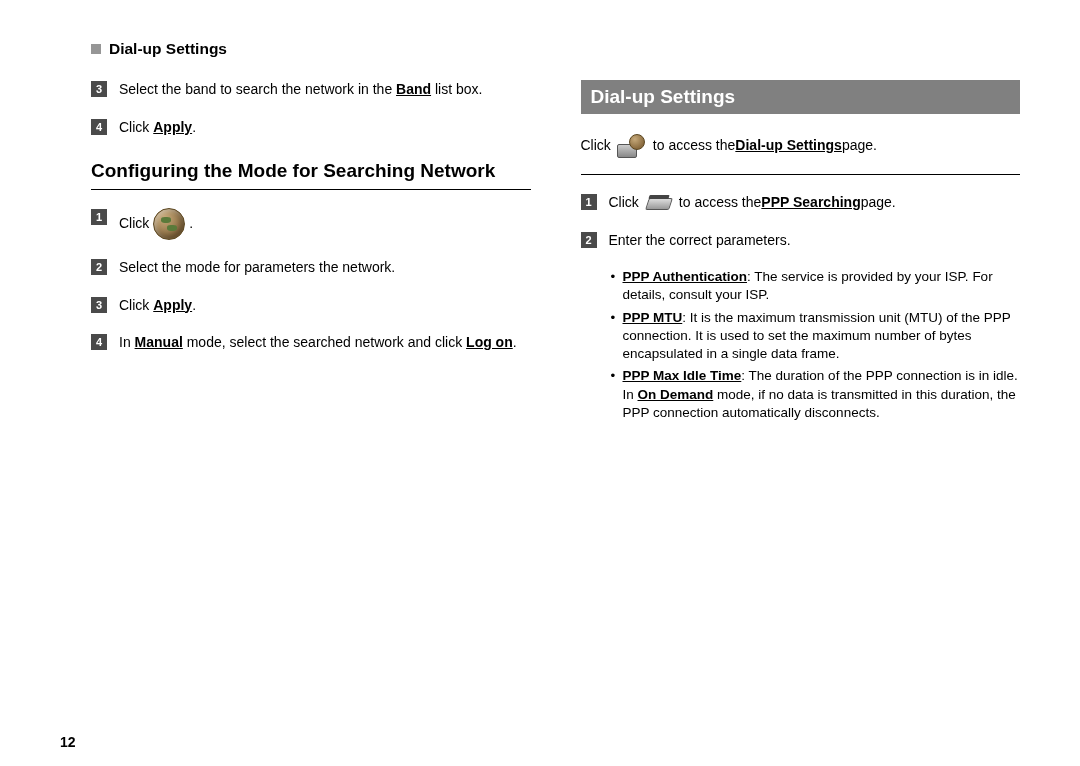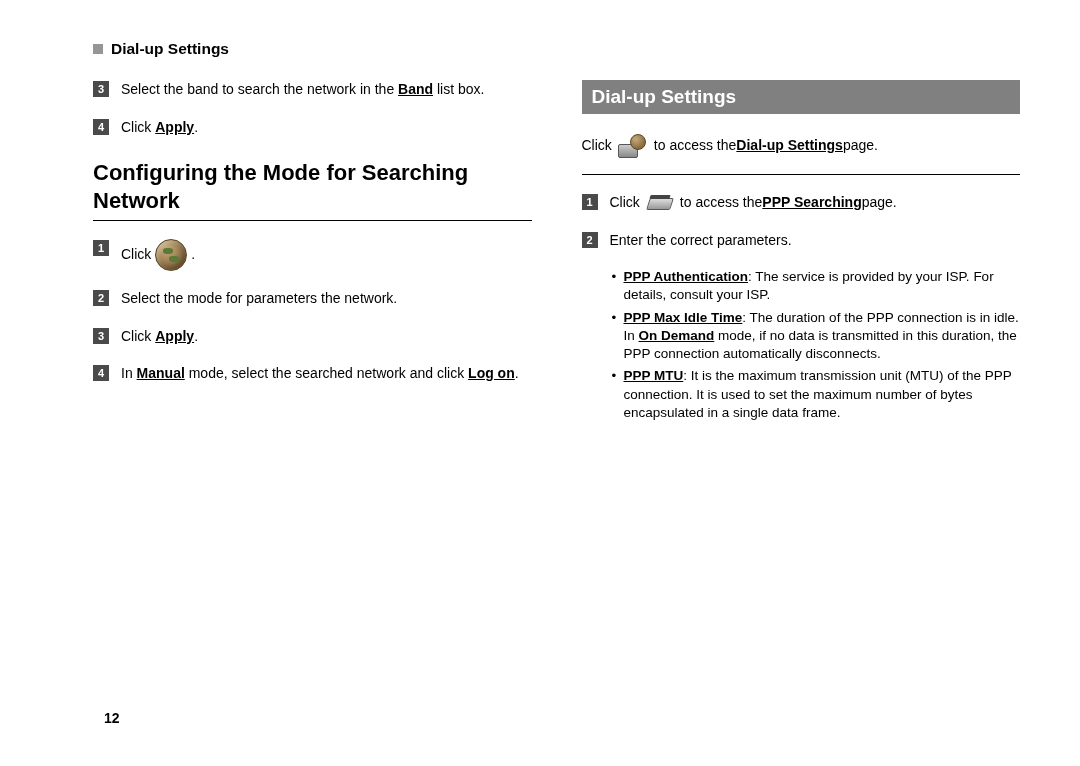--- a/index.html
+++ b/index.html
@@ -8,24 +8,23 @@
     font-family: Arial, Helvetica, sans-serif;
     font-size: 14px;
     color: #000;
     width: 1080px;
     height: 766px;
     background: #fff;
     position: relative;
   }
   .page {
     box-sizing: border-box;
-    padding: 40px 60px 30px 49px;
+    padding: 40px 60px 30px 91px;
     height: 100%;
     position: relative;
-    margin-left: 44px;
   }
   .header {
     margin-bottom: 22px;
     display: flex;
     align-items: center;
   }
   .header-square {
     width: 10px;
     height: 10px;
     background: #969696;
@@ -67,21 +66,21 @@
   .step .text {
     margin-left: 12px;
     flex: 1;
   }
   .step .text.icon-line {
     display: flex;
     align-items: center;
     flex-wrap: wrap;
   }
   h2.section {
-    font-size: 22px;
+    font-size: 19px;
     font-weight: bold;
     margin: 22px 0 4px 0;
     line-height: 1.25;
   }
   .hr {
     border: none;
     border-top: 1px solid #000;
     margin: 6px 0 18px 0;
   }
   .bullets {
@@ -179,21 +178,21 @@
     position:absolute;
     left:4px;top:1px;
     width:20px;height:4px;
     background:#444;
     transform: skewX(-18deg);
     border-radius:1px;
   }
   .pagenum {
     position: absolute;
     left: 60px;
-    bottom: 40px;
+    bottom: 16px;
     font-weight: bold;
     font-size: 14px;
   }
   .inline-icon-row {
     display: flex;
     align-items: center;
     flex-wrap: wrap;
     line-height: 1.4;
     margin-bottom: 16px;
   }
@@ -289,24 +288,24 @@
       <div class="step">
         <span class="numbox">2</span>
         <span class="text">Enter the correct parameters.</span>
       </div>
 
       <ul class="bullets">
         <li>
           <b>PPP Authentication</b><span>: The service is provided by your ISP. For details, consult your ISP.</span>
         </li>
         <li>
+          <b>PPP MTU</b><span>: It is the maximum transmission unit (MTU) of the PPP connection. It is used to set the maximum number of bytes encapsulated in a single data frame.</span>
+        </li>
+        <li>
           <b>PPP Max Idle Time</b><span>: The duration of the PPP connection is in idle. In </span><b>On Demand</b><span> mode, if no data is transmitted in this duration, the PPP connection automatically disconnects.</span>
         </li>
-        <li>
-          <b>PPP MTU</b><span>: It is the maximum transmission unit (MTU) of the PPP connection. It is used to set the maximum number of bytes encapsulated in a single data frame.</span>
-        </li>
       </ul>
 
     </div>
   </div>
 
   <div class="pagenum">12</div>
 </div>
 
 </body></html>

